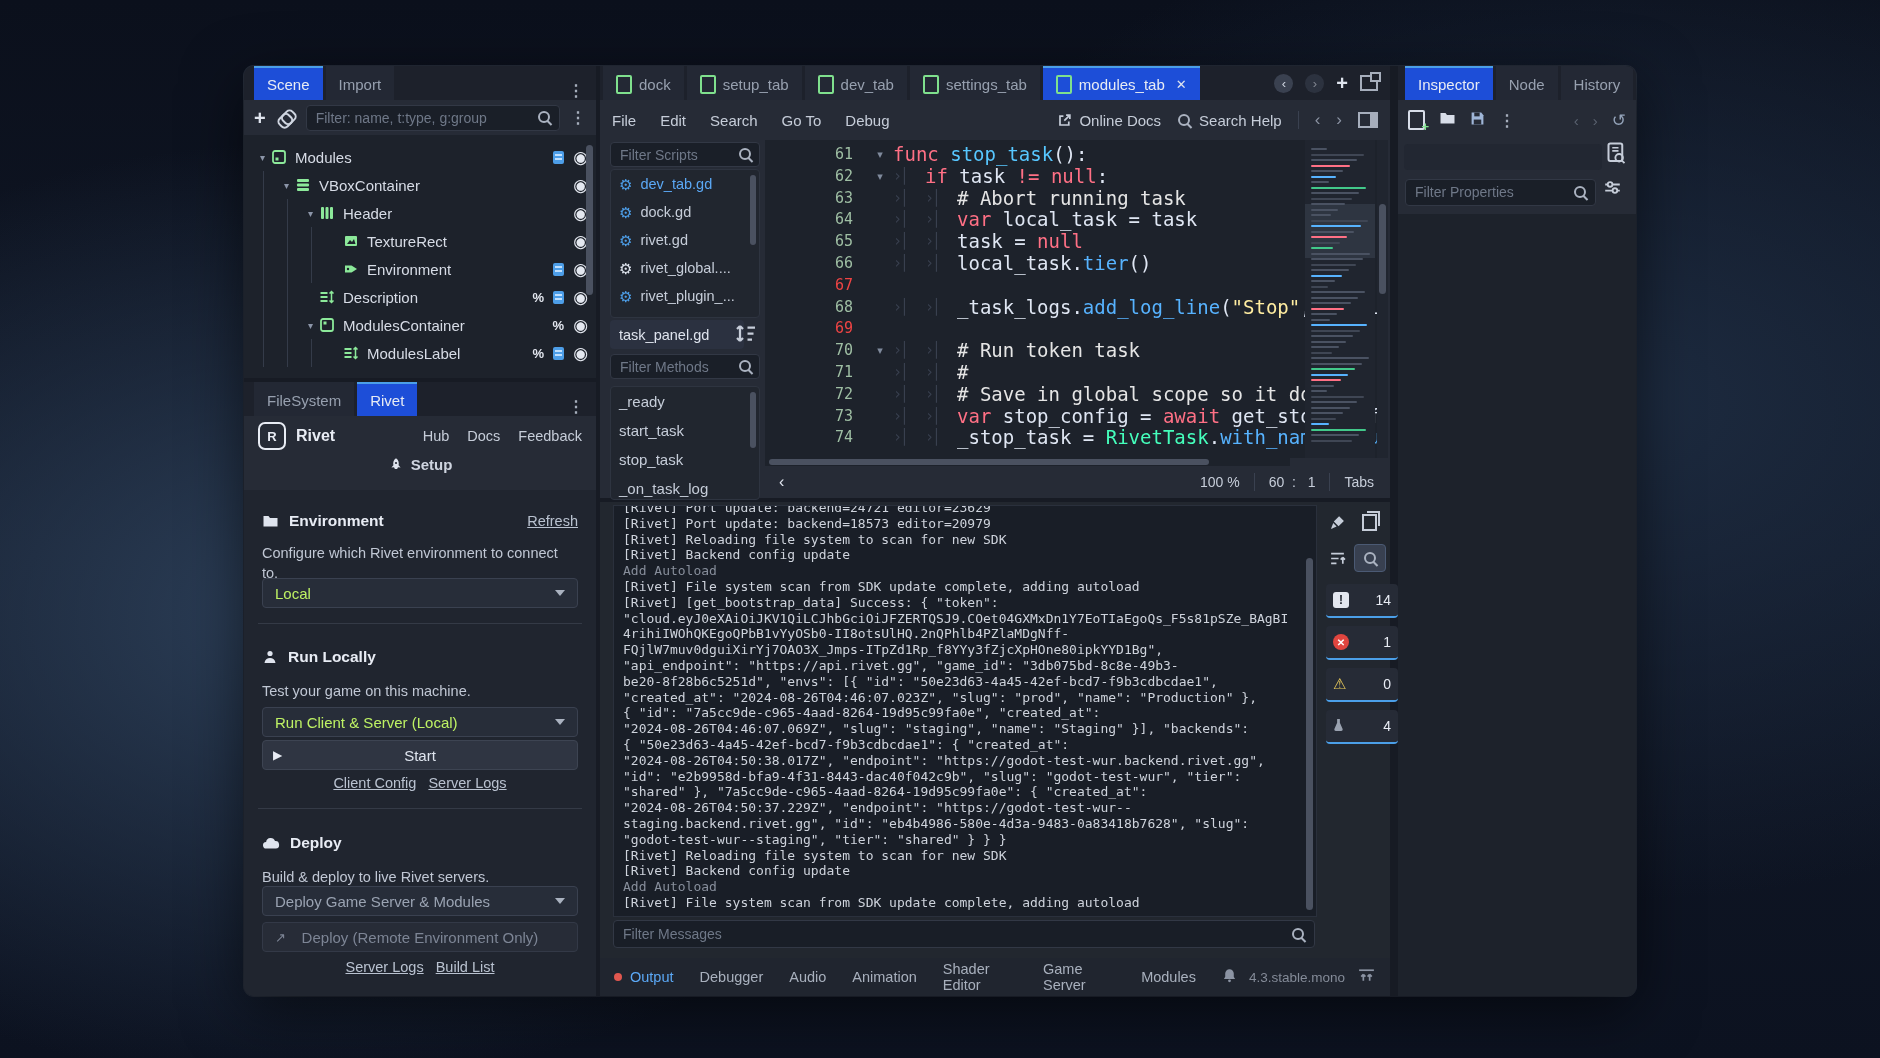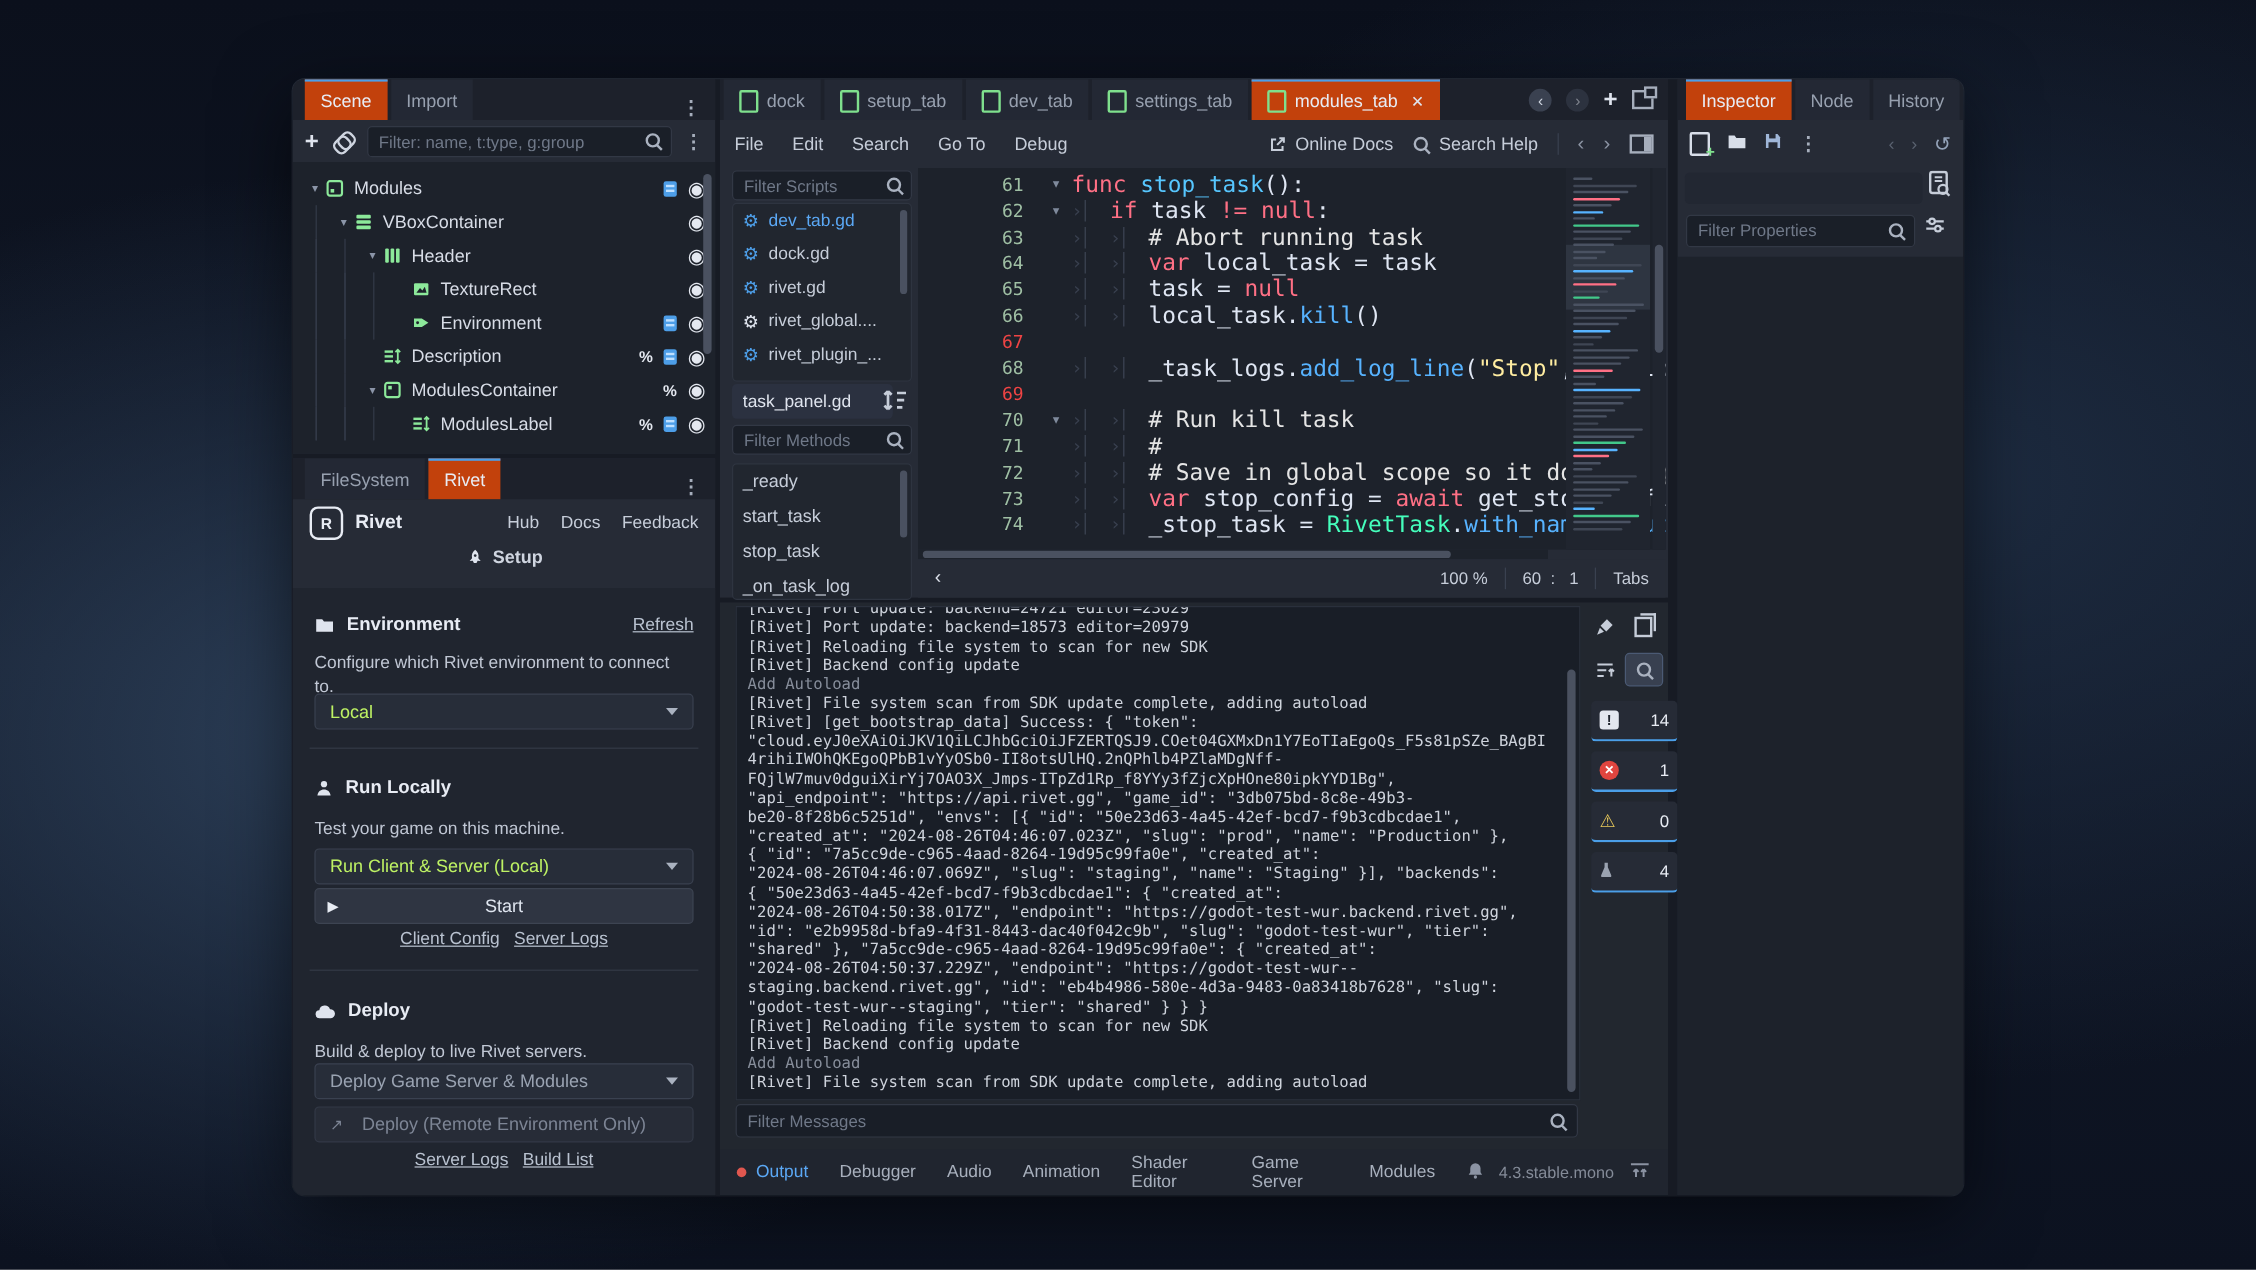--- a/index.html
+++ b/index.html
@@ -12,21 +12,21 @@
       linear-gradient(180deg,#0b101c 0%,#111827 52%,#0c1220 100%);
   }
   .window{position:absolute;left:244px;top:66px;width:1392px;height:930px;
     background:#171b24;border-radius:10px;overflow:hidden;
     box-shadow:0 16px 60px rgba(0,0,0,.55), 0 0 0 1px #262d3a;}
   .panel{position:absolute;background:#262b36;}
   
   .tabstrip{display:flex;align-items:flex-end;background:#1d212b;}
   .tab{height:32px;display:flex;align-items:center;gap:7px;padding:0 13px;margin-right:3px;
     background:#232834;color:#97a0af;font-size:15px;border-top:2px solid transparent;white-space:nowrap;}
-  .tab.active{background:#c2410c;color:#e8ecf4;border-top-color:#4b9fe8;}
+  .tab.active{background:#1d4ed8;color:#e8ecf4;border-top-color:#4b9fe8;}
   .dots{color:#a6aebc;font-size:16px;font-weight:bold;letter-spacing:0;}
   .filter{background:#1a1f28;border:1px solid #323845;border-radius:4px;color:#cfd5e0;
     font-size:14px;padding:0 26px 0 9px;outline:none;font-family:"Liberation Sans",sans-serif;}
   .filter::placeholder{color:#6f7888;}
   .i-search{position:relative;width:15px;height:15px;display:inline-block;flex:none;}
   .i-search::before{content:'';position:absolute;left:1px;top:1px;width:8px;height:8px;border:2px solid #aab2c0;border-radius:50%;}
   .i-search::after{content:'';position:absolute;left:11px;top:10px;width:6px;height:2px;background:#aab2c0;transform:rotate(45deg);transform-origin:0 0;}
   .chev{width:0;height:0;border-left:5px solid transparent;border-right:5px solid transparent;border-top:6px solid #aab2c0;}
   .vdiv{width:1px;height:18px;background:#3a4150;}
   .ddown{display:flex;align-items:center;background:#272d39;border:1px solid #3a4150;border-radius:4px;
@@ -537,25 +537,25 @@
       <span class="sb" style="right:4px;top:250px;width:6px;height:56px;"></span>
     </div>
 
     <div class="code">
       <div class="codelines" id="code-lines">
           <div class="crow"><span class="cnum">61</span><span class="cfold">▾</span><span class="t-kw">func</span><span class="t-pl"> </span><span class="t-fn">stop_task</span><span class="t-pl">():</span></div>
           <div class="crow"><span class="cnum">62</span><span class="cfold">▾</span><span class="cmark">›▏</span><span class="t-kw">if</span><span class="t-pl"> task </span><span class="t-kw">!=</span><span class="t-pl"> </span><span class="t-kw">null</span><span class="t-pl">:</span></div>
           <div class="crow"><span class="cnum">63</span><span class="cfold"></span><span class="cmark">›▏</span><span class="cmark">›▏</span><span class="t-com"># Abort running task</span></div>
           <div class="crow"><span class="cnum">64</span><span class="cfold"></span><span class="cmark">›▏</span><span class="cmark">›▏</span><span class="t-kw">var</span><span class="t-pl"> local_task = task</span></div>
           <div class="crow"><span class="cnum">65</span><span class="cfold"></span><span class="cmark">›▏</span><span class="cmark">›▏</span><span class="t-pl">task = </span><span class="t-kw">null</span></div>
-          <div class="crow"><span class="cnum">66</span><span class="cfold"></span><span class="cmark">›▏</span><span class="cmark">›▏</span><span class="t-pl">local_task.</span><span class="t-call">kill</span><span class="t-pl">()</span></div>
+          <div class="crow"><span class="cnum">66</span><span class="cfold"></span><span class="cmark">›▏</span><span class="cmark">›▏</span><span class="t-pl">local_task.</span><span class="t-call">tier</span><span class="t-pl">()</span></div>
           <div class="crow"><span class="cnum dim">67</span><span class="cfold"></span></div>
           <div class="crow"><span class="cnum">68</span><span class="cfold"></span><span class="cmark">›▏</span><span class="cmark">›▏</span><span class="t-pl">_task_logs.</span><span class="t-call">add_log_line</span><span class="t-pl">(</span><span class="t-str">"Stop"</span><span class="t-pl">, TaskLo</span></div>
           <div class="crow"><span class="cnum dim">69</span><span class="cfold"></span></div>
-          <div class="crow"><span class="cnum">70</span><span class="cfold">▾</span><span class="cmark">›▏</span><span class="cmark">›▏</span><span class="t-com"># Run kill task</span></div>
+          <div class="crow"><span class="cnum">70</span><span class="cfold">▾</span><span class="cmark">›▏</span><span class="cmark">›▏</span><span class="t-com"># Run token task</span></div>
           <div class="crow"><span class="cnum">71</span><span class="cfold"></span><span class="cmark">›▏</span><span class="cmark">›▏</span><span class="t-com">#</span></div>
           <div class="crow"><span class="cnum">72</span><span class="cfold"></span><span class="cmark">›▏</span><span class="cmark">›▏</span><span class="t-com"># Save in global scope so it doesn't g</span></div>
           <div class="crow"><span class="cnum">73</span><span class="cfold"></span><span class="cmark">›▏</span><span class="cmark">›▏</span><span class="t-kw">var</span><span class="t-pl"> stop_config = </span><span class="t-kw">await</span><span class="t-pl"> get_stop_confi</span></div>
           <div class="crow"><span class="cnum">74</span><span class="cfold"></span><span class="cmark">›▏</span><span class="cmark">›▏</span><span class="t-pl">_stop_task = </span><span class="t-cls">RivetTask</span><span class="t-pl">.</span><span class="t-call">with_name_input</span></div>
         </div>
       <div class="minimap">
         <div class="view"></div>
         <div id="minimap-bars">
             <span class="mbar" style="left:6px;top:8px;width:16px;background:#4a5262"></span>
             <span class="mbar" style="left:6px;top:13.5px;width:53px;background:#3f4654"></span>

